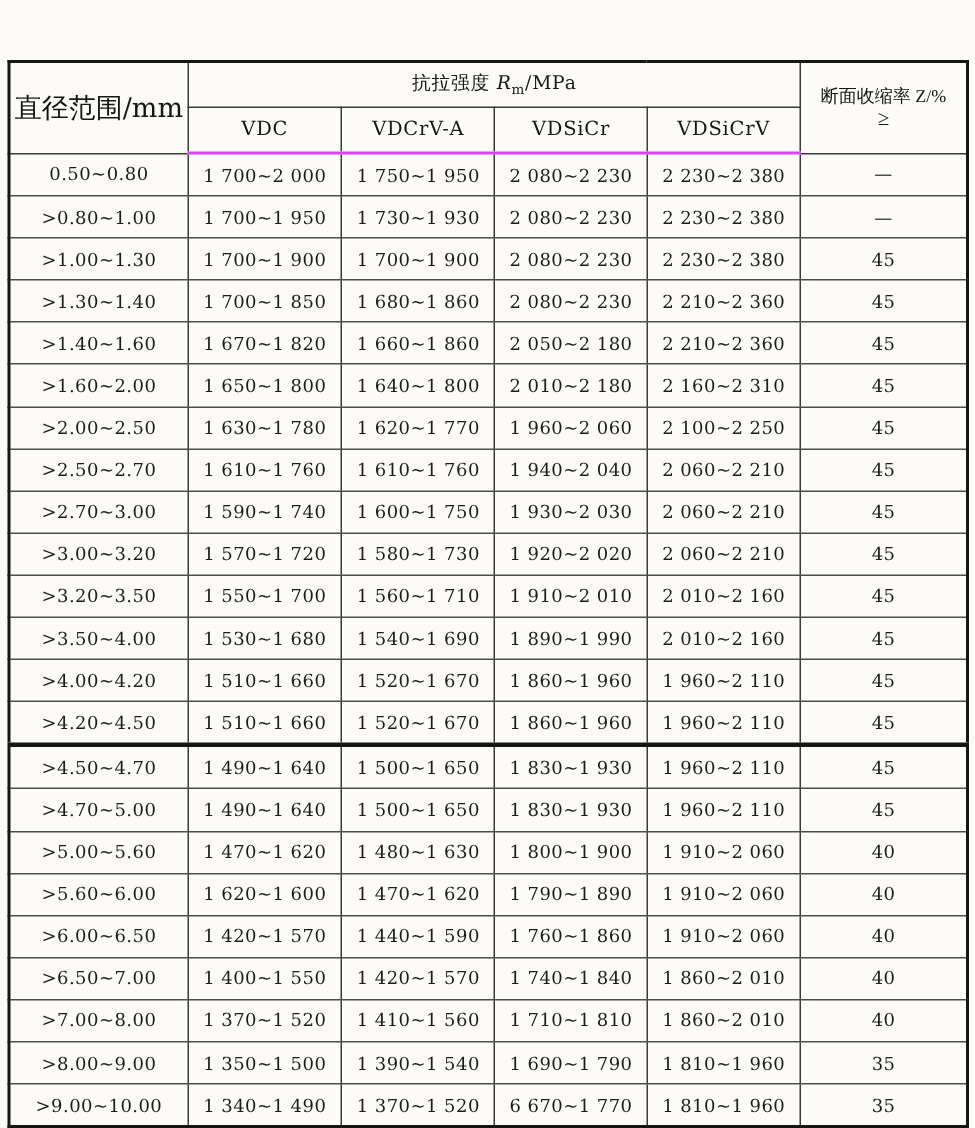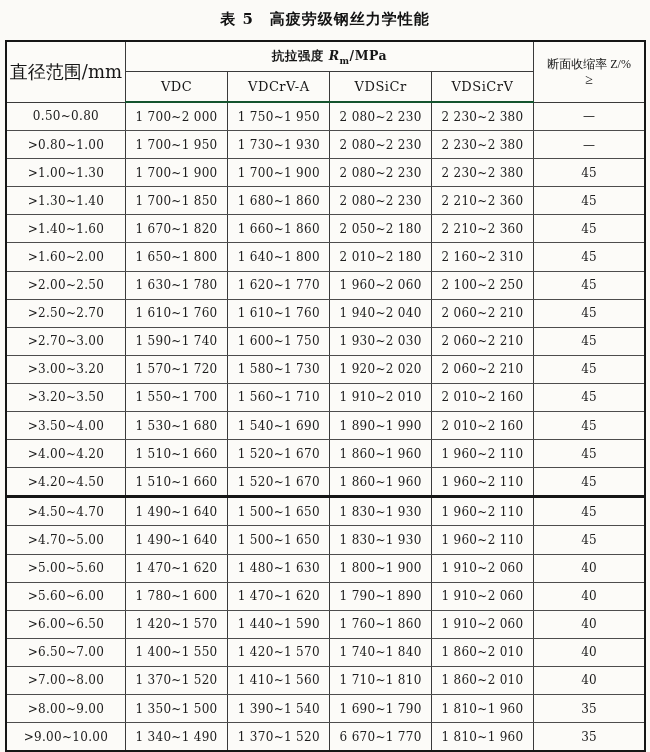--- a/index.html
+++ b/index.html
@@ -40,23 +40,23 @@
   th, td {
     border: 1px solid #3a3a3a;
     text-align: center;
     vertical-align: middle;
     font-weight: normal;
     padding: 0;
     overflow: hidden;
     white-space: nowrap;
   }
   thead th { height: 29px; font-size: 12.5px; color: #161616; }
-  thead tr:last-child th { border-bottom: 2px solid #14532d; }
+  thead tr:last-child th { border-bottom: 2px solid #d946ef; }
   th.diam-head { font-size: 18px; }
-  th.tensile-head { letter-spacing: 0.5px; font-weight: bold; }
+  th.tensile-head { letter-spacing: 0.5px; }
   th.tensile-head i { font-family: "DejaVu Serif", serif; }
   th.tensile-head sub { font-size: 9px; }
   th.grade-head { font-size: 13px; letter-spacing: 0.5px; }
   th.reduction-head { font-size: 12px; line-height: 1.25; font-family: Liberation Serif, serif; }
   th.reduction-head .geq { font-size: 14px; line-height: 1; margin-top: 1px; }
   tbody td {
     height: 27.1px;
     font-size: 12px;
     letter-spacing: 0.3px;
     color: #1c1c1c;
@@ -64,21 +64,20 @@
     border-bottom-color: #4d4d4d;
   }
   
   tbody tr:nth-child(15) td { border-top: 3px solid #161616; text-align: center; }
 </style>
 </head>
 <body>
 
 <div id="page">
 
-  <div class="title">表 5　高疲劳级钢丝力学性能</div>
 
   <table class="props">
     <colgroup>
       <col style="width:119px">
       <col style="width:102px">
       <col style="width:102px">
       <col style="width:101px">
       <col style="width:102px">
       <col style="width:111px">
     </colgroup>
@@ -230,21 +229,21 @@
         <tr>
           <td>&gt;5.00~5.60</td>
           <td>1 470~1 620</td>
           <td>1 480~1 630</td>
           <td>1 800~1 900</td>
           <td>1 910~2 060</td>
           <td>40</td>
         </tr>
         <tr>
           <td>&gt;5.60~6.00</td>
-          <td>1 780~1 600</td>
+          <td>1 620~1 600</td>
           <td>1 470~1 620</td>
           <td>1 790~1 890</td>
           <td>1 910~2 060</td>
           <td>40</td>
         </tr>
         <tr>
           <td>&gt;6.00~6.50</td>
           <td>1 420~1 570</td>
           <td>1 440~1 590</td>
           <td>1 760~1 860</td>

